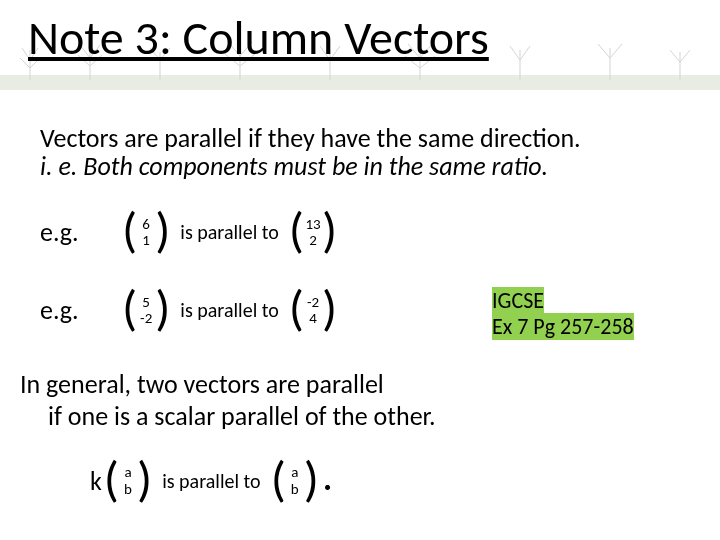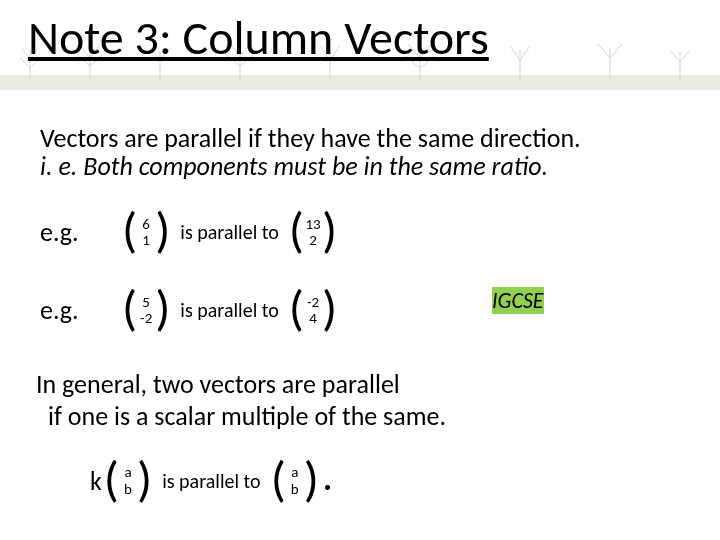--- a/index.html
+++ b/index.html
@@ -84,25 +84,24 @@
     right: 38px;
     top: 288px;
     width: 190px;
     font-size: 22px;
     line-height: 1.2;
     z-index: 2;
   }
   .hl {
     background: #92d050;
     display: inline;
-    font-style: italic;
   }
   .general {
     position: absolute;
-    left: 36px;
+    left: 20px;
     top: 368px;
     font-size: 26px;
     z-index: 2;
   }
   .general2 {
     position: absolute;
     left: 48px;
     top: 400px;
     font-size: 26px;
     z-index: 2;
@@ -183,24 +182,25 @@
     <span class="paren">(</span>
     <span class="vec">
       <span>-2</span>
       <span>4</span>
     </span>
     <span class="paren">)</span>
   </div>
 
   <div class="note-box">
     <span class="hl">IGCSE</span><br>
+    <span class="hl">Ex 7  Pg 257-258</span>
   </div>
 
   <div class="general">In general, two vectors are parallel</div>
-  <div class="general2">if one is a scalar multiple of the same.</div>
+  <div class="general2">if one is a scalar parallel of the other.</div>
 
   <div class="row3">
     <span class="k-label">k</span>
     <span class="paren">(</span>
     <span class="vec">
       <span>a</span>
       <span>b</span>
     </span>
     <span class="paren">)</span>
     <span class="mid-text">is parallel to</span>

